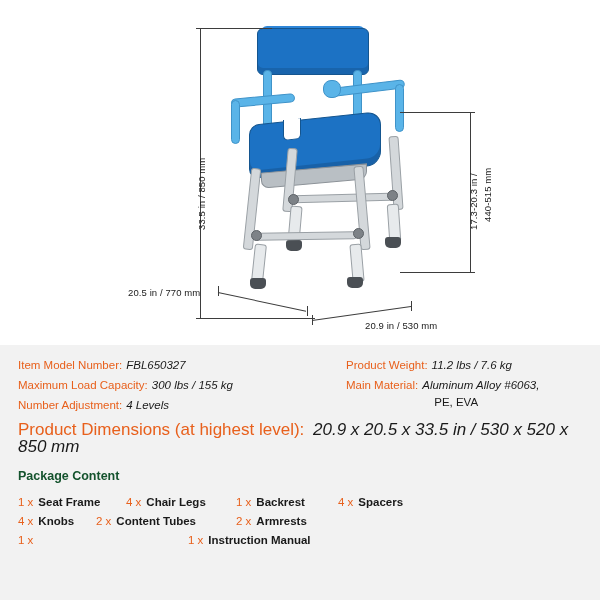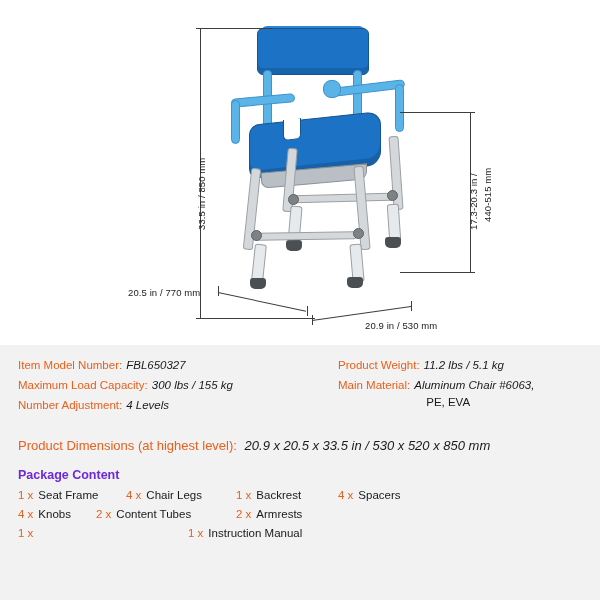--- a/index.html
+++ b/index.html
@@ -203,20 +203,21 @@
     left: 0;
     top: 345px;
     width: 600px;
     height: 255px;
     background: #f2f2f2;
     box-sizing: border-box;
     padding: 12px 18px 10px 18px;
   }
   .spec-grid {
     display: flex;
+    gap: 8px;
   }
   .spec-col-left { width: 320px; }
   .spec-col-right { flex: 1; }
   .spec-row {
     display: flex;
     align-items: flex-start;
     font-size: 11.5px;
     line-height: 17px;
     margin-bottom: 3px;
   }
@@ -228,42 +229,42 @@
     color: #1a1a1a;
     margin-left: 4px;
     font-style: italic;
   }
   .spec-value-indent {
     color: #1a1a1a;
     margin-left: 4px;
     display: block;
   }
   .spec-full {
-    font-size: 13px;
+    font-size: 17px;
     line-height: 17px;
-    margin-top: 20px;
+    margin-top: 4px;
   }
 
   .pkg-title {
-    color: #6d28d9;
+    color: #14532d;
     font-weight: bold;
     font-size: 12.5px;
     margin-top: 14px;
-    margin-bottom: 4px;
+    margin-bottom: 10px;
   }
   .pkg-row {
     display: flex;
     font-size: 11.5px;
     line-height: 19px;
     color: #1a1a1a;
     text-align: center;
   }
   .pkg-item { display: flex; white-space: nowrap; }
   .pkg-qty { color: #e8601c; margin-right: 5px; }
-  .pkg-name { color: #1a1a1a; }
+  .pkg-name { color: #1a1a1a; font-weight: bold; }
 </style>
 </head>
 <body>
 
 <div id="page">
 
   <div class="illus">
 
     <div class="chair">
       <div class="backrest-top"></div>
@@ -345,26 +346,26 @@
         </div>
         <div class="spec-row">
           <span class="spec-label">Number Adjustment:</span>
           <span class="spec-value">4 Levels</span>
         </div>
       </div>
 
       <div class="spec-col-right">
         <div class="spec-row">
           <span class="spec-label">Product Weight:</span>
-          <span class="spec-value">11.2 lbs / 5.1 kg</span>
+          <span class="spec-value">11.2 lbs / 7.6 kg</span>
         </div>
         <div class="spec-row">
           <span class="spec-label">Main Material:</span>
           <span>
-            <span class="spec-value">Aluminum Chair #6063,</span>
+            <span class="spec-value">Aluminum Alloy #6063,</span>
             <span class="spec-value-indent" style="margin-left:16px;">PE, EVA</span>
           </span>
         </div>
       </div>
     </div>
 
     <div class="spec-full">
       <span class="spec-label">Product Dimensions (at highest level):</span>
       <span class="spec-value">20.9 x 20.5 x 33.5 in / 530 x 520 x 850 mm</span>
     </div>

